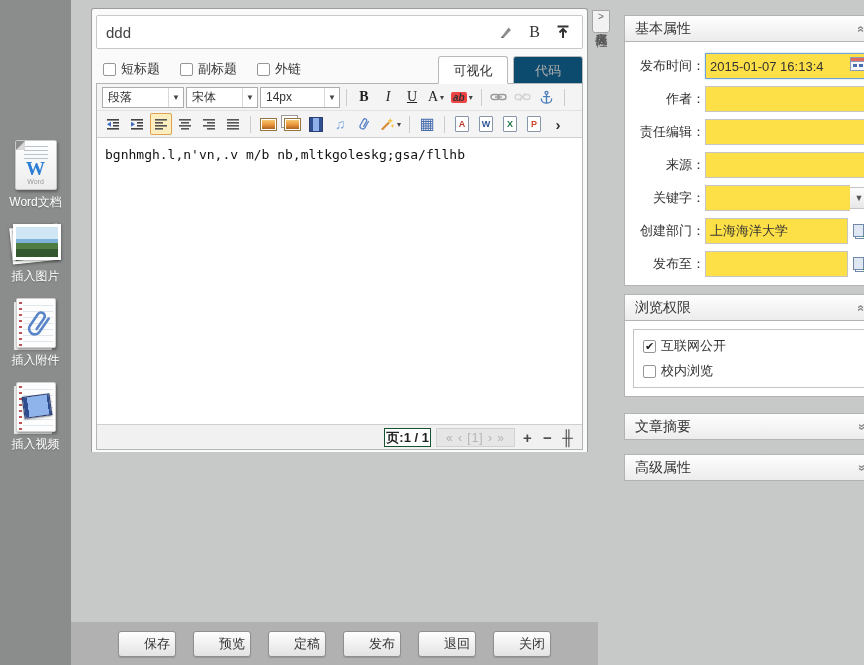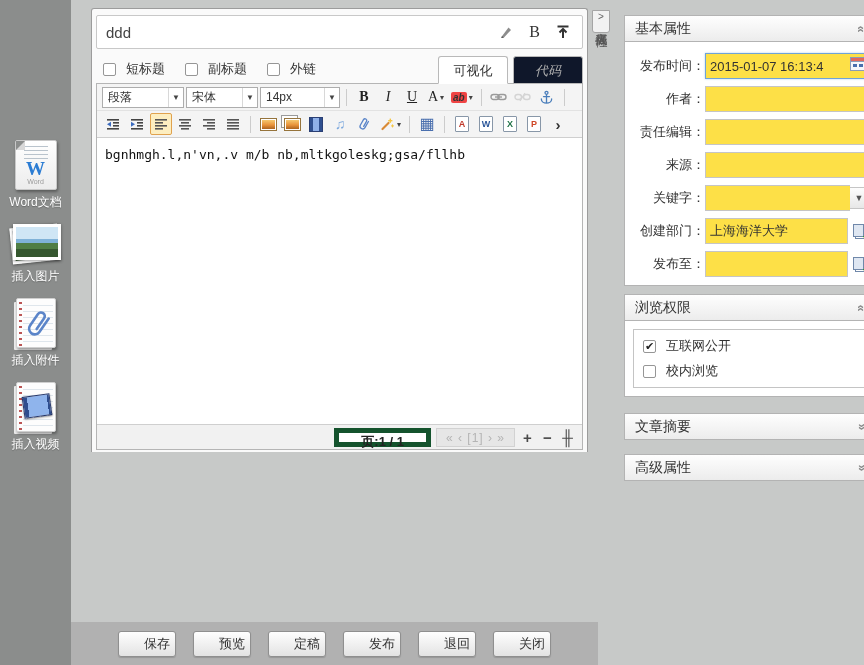--- a/index.html
+++ b/index.html
@@ -55,28 +55,28 @@
     background:#fafafa; border:1px solid #9c9c9c; border-bottom:none;
     border-radius:3px 3px 0 0; display:flex; flex-direction:column;
   }
   .title-row { margin:6px 4px 2px; position:relative; }
   .title-input { width:100%; height:34px; background:#fff; border:1px solid #c8c8c8; border-radius:2px;
     font-size:15px; color:#444; padding:0 84px 0 9px; font-family:"Liberation Sans",sans-serif; }
   .title-icons { position:absolute; right:12px; top:8px; display:flex; gap:15px; align-items:center; }
   .b-serif { font-family:"Liberation Serif",serif; font-size:16px; color:#333; }
   .meta-row { position:relative; height:30px; margin:2px 4px 0; flex-shrink:0; }
   .cbs { display:flex; gap:20px; align-items:center; padding:7px 0 0 7px; font-size:13px; }
-  .cb { display:flex; align-items:center; gap:10px; cursor:pointer; }
+  .cb { display:flex; align-items:center; gap:5px; cursor:pointer; }
   .cb-box { width:13px; height:13px; background:#fff; border:1px solid #969696; border-radius:2px;
     display:inline-flex; align-items:center; justify-content:center; font-size:11px; line-height:1; color:#222; flex-shrink:0; }
   .tabs { position:absolute; right:0; bottom:-1px; display:flex; gap:5px; }
   .tab { width:70px; height:28px; line-height:27px; text-align:center; font-size:13px;
     border:1px solid #b9b9b9; border-radius:3px 3px 0 0; cursor:pointer; }
   .tab.active { background:#fff; color:#333; border-bottom-color:#fff; z-index:2; }
-  .tab.inactive { background:#0f172a; color:#aeaeae;font-style:italic; }
+  .tab.inactive { background:#0c4a6e; color:#aeaeae; }
   .edit-box { flex:1; margin:0 4px 2px; border:1px solid #b5b5b5; background:#fff;
     display:flex; flex-direction:column; min-height:0; }
   .toolbar { background:#f4f4f4; display:flex; align-items:center; gap:2px;
     padding:2px 5px; height:27px; flex-shrink:0; }
   .toolbar.r1 { border-bottom:1px solid #e2e2e2; }
   .toolbar.r2 { border-bottom:1px solid #cfcfcf; }
   .tb-sep { width:1px; height:17px; background:#ccc; margin:0 4px; flex-shrink:0; }
   .tb-btn { height:22px; min-width:22px; padding:0 1px; display:flex; align-items:center; justify-content:center;
     border:1px solid transparent; border-radius:2px; cursor:pointer; flex-shrink:0; }
   .tb-btn.active { background:#fdeec0; border-color:#e0a24e; }
@@ -96,22 +96,22 @@
     background:linear-gradient(90deg,#2f4f8f 0 3px,#8fb0e8 3px 9px,#2f4f8f 9px 12px); }
   .music-ico { font-size:14px; color:#7aa7dd; }
   .table-ico { font-size:16px; color:#4a6fae; line-height:1; }
   .off-doc { width:14px; height:16px; background:#fff; border:1px solid #8897a8; border-radius:1px;
     font-weight:bold; font-size:9px; line-height:14px; text-align:center; font-family:"Liberation Sans",sans-serif; }
   .more-ico { font-size:15px; font-weight:bold; color:#333; }
   .content { flex:1; background:#fff; padding:9px 8px; font-family:"DejaVu Sans Mono",monospace;
     font-size:13px; color:#111; overflow:hidden; }
   .statusbar { height:25px; background:#f1f1f1; border-top:1px solid #cfcfcf;
     display:flex; align-items:center; justify-content:flex-end; gap:5px; padding:0 7px; flex-shrink:0; }
-  .page-ind { background:#fff; border:5px solid #14532d; font-weight:bold; font-size:13px; color:#222;
-    padding:0 22px; height:19px; line-height:18px; }
+  .page-ind { background:#fff; border:1px solid #14532d; font-weight:bold; font-size:13px; color:#222;
+    padding:0 1px; height:19px; line-height:18px; }
   .pager { background:#e6e6e6; border:1px solid #d2d2d2; color:#b4b4b4; font-size:12px;
     padding:0 9px; height:19px; line-height:18px; letter-spacing:1px; cursor:pointer; }
   .sb-ico { font-size:15px; font-weight:bold; color:#4a4a4a; width:15px; text-align:center; cursor:pointer; line-height:1; }
   
   .footer { position:absolute; left:71px; top:622px; width:527px; height:43px; background:#b1b1b1;
     display:flex; align-items:center; justify-content:center; gap:17px; }
   .btn { width:58px; height:26px; background:linear-gradient(#fefefe,#e3e3e3);
     border:1px solid #8f8f8f; border-radius:3px; font-size:13px; color:#333;
     text-align:center; line-height:24px; cursor:pointer; box-shadow:0 1px 1px rgba(0,0,0,.15);padding-left:20px; }
   

